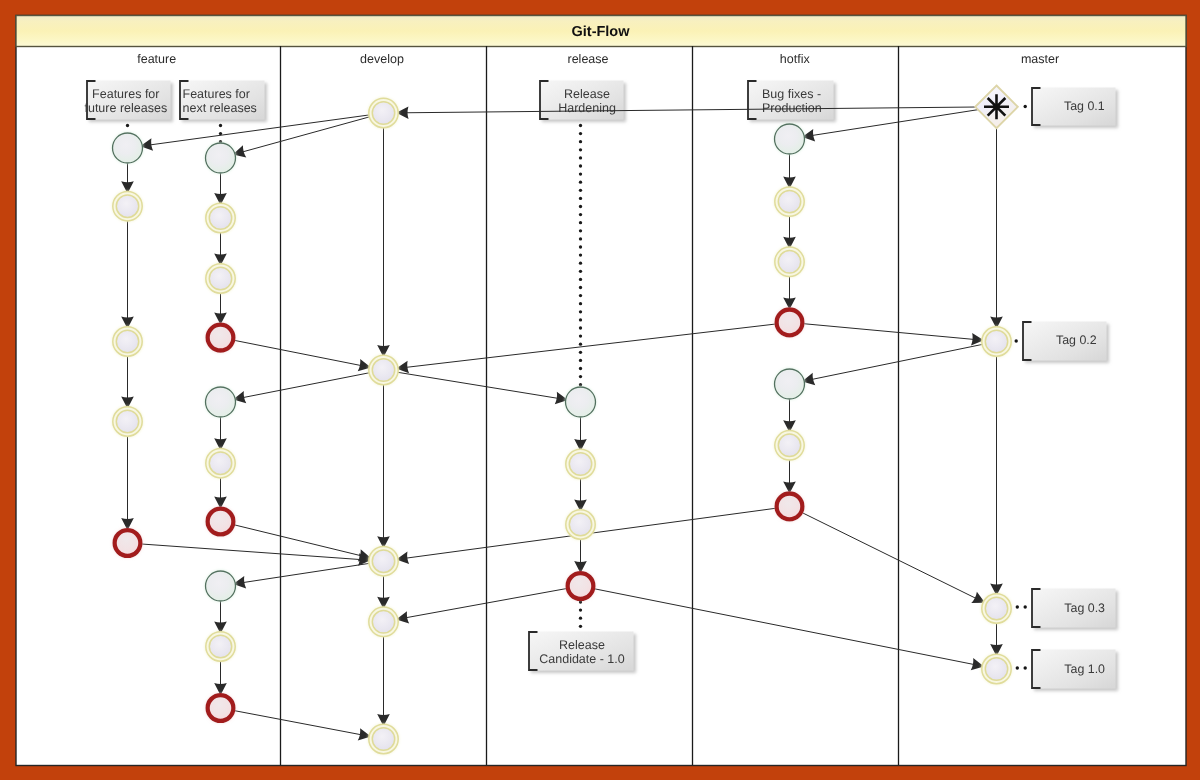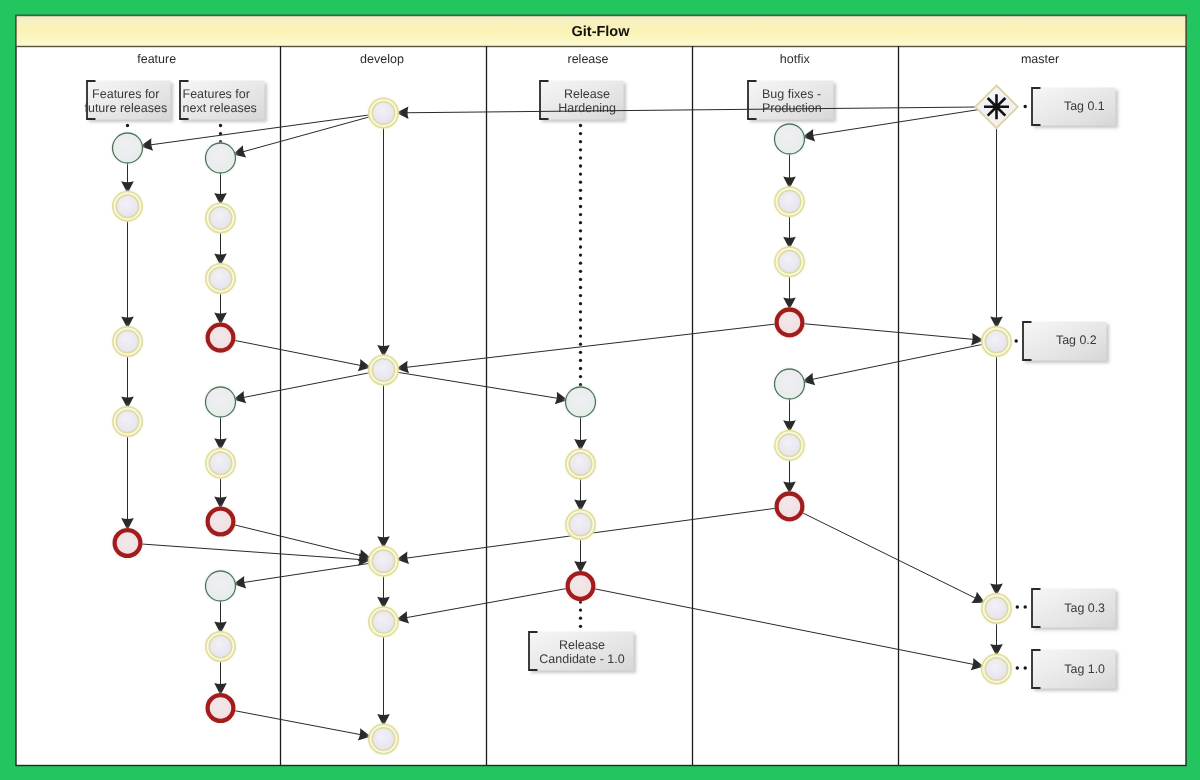--- a/index.html
+++ b/index.html
@@ -1,18 +1,18 @@
 <!DOCTYPE html>
 <html><head>
 <meta charset="utf-8">
 <title>Git-Flow</title>
 <style>
   html,body{margin:0;padding:0;background:#ffffff;}
   body{width:1200px;height:780px;overflow:hidden;font-family:"Liberation Sans",sans-serif;}
-  #stage{position:relative;width:1200px;height:780px;background:#22c55e;}
+  #stage{position:relative;width:1200px;height:780px;background:#c2410c;}
   svg{display:block;shape-rendering:auto;text-rendering:geometricPrecision;-webkit-font-smoothing:antialiased;}
   text{-webkit-font-smoothing:antialiased;}
   .lane-label{font-family:"Liberation Sans",sans-serif;font-size:12.5px;fill:#2b2b2b;}
   .title-text{font-family:"Liberation Sans",sans-serif;font-size:14.5px;font-weight:bold;fill:#111;}
   .note-text{font-family:"Liberation Sans",sans-serif;font-size:12.5px;fill:#3a3a3a;}
   .tag-text{font-family:"Liberation Sans",sans-serif;font-size:12.4px;fill:#3a3a3a;}
 </style>
 </head>
 <body>
 

